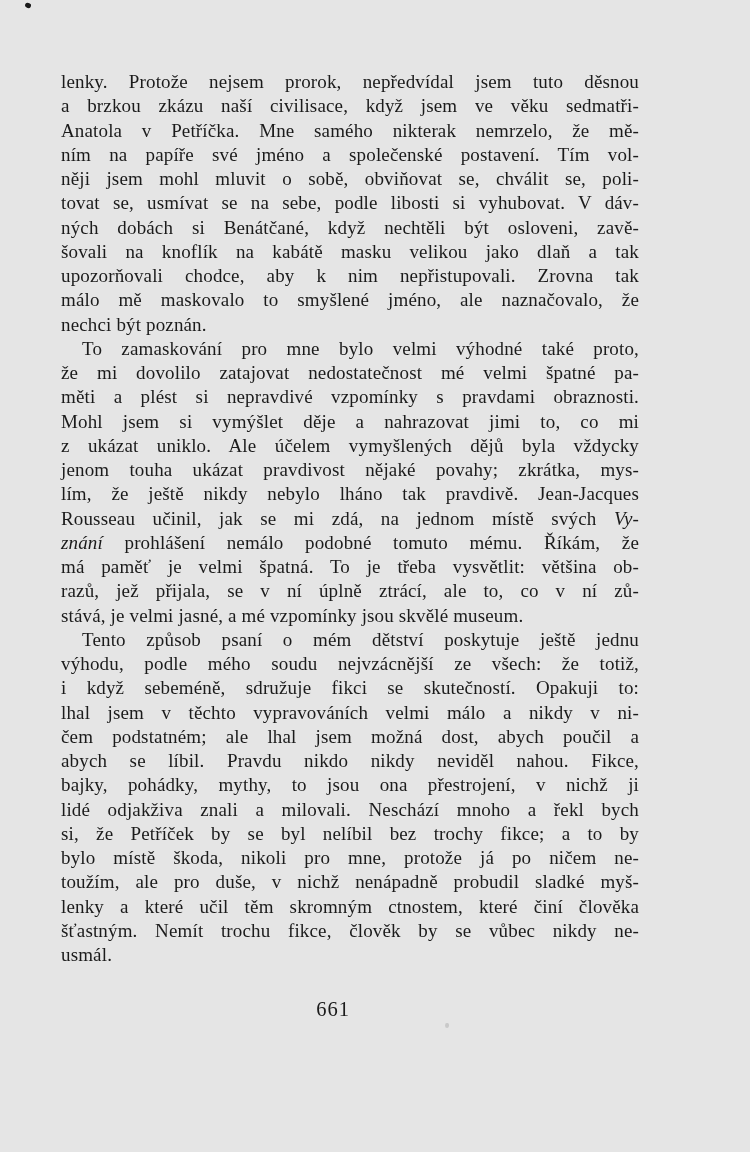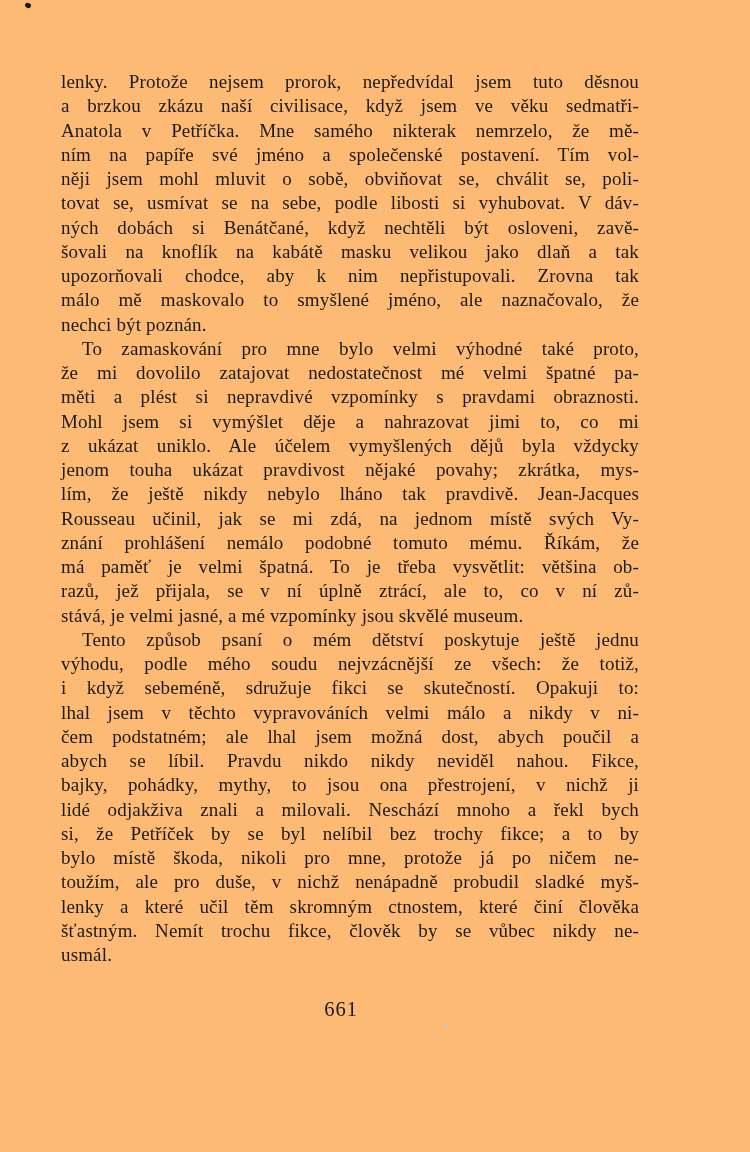--- a/index.html
+++ b/index.html
@@ -7,21 +7,21 @@
     padding: 0;
     width: 750px;
     height: 1152px;
     background: #ffffff;
     overflow: hidden;
   }
   .page {
     position: relative;
     width: 750px;
     height: 1152px;
-    background: #fdba74;
+    background: #e5e5e5;
     font-family: "Liberation Serif", "DejaVu Serif", serif;
     color: #1b1b1b;
   }
   .speck {
     position: absolute;
     border-radius: 50% 40% 45% 55%;
   }
   .speck-1 {
     left: 25px;
     top: 3px;
@@ -54,24 +54,25 @@
     height: 24.25px;
     overflow: visible;
   }
   .line-last {
     text-align-last: left;
   }
   .indent {
     padding-left: 21px;
   }
   .italic {
+    font-style: italic;
   }
   .page-number {
     position: absolute;
-    left: 8px;
+    left: 0;
     top: 998px;
     width: 666px;
     text-align: center;
     font-size: 20.5px;
     letter-spacing: 1px;
   }
 </style>
 </head>
 <body>
 

